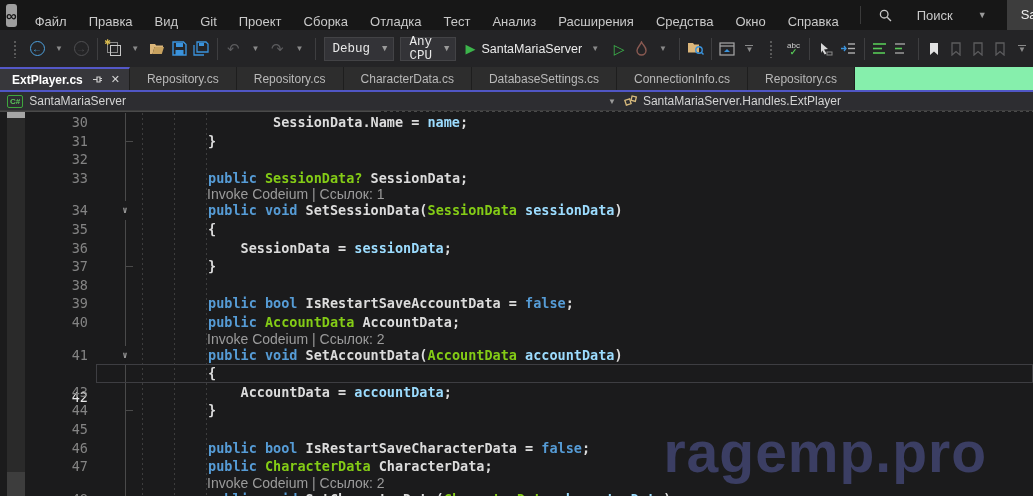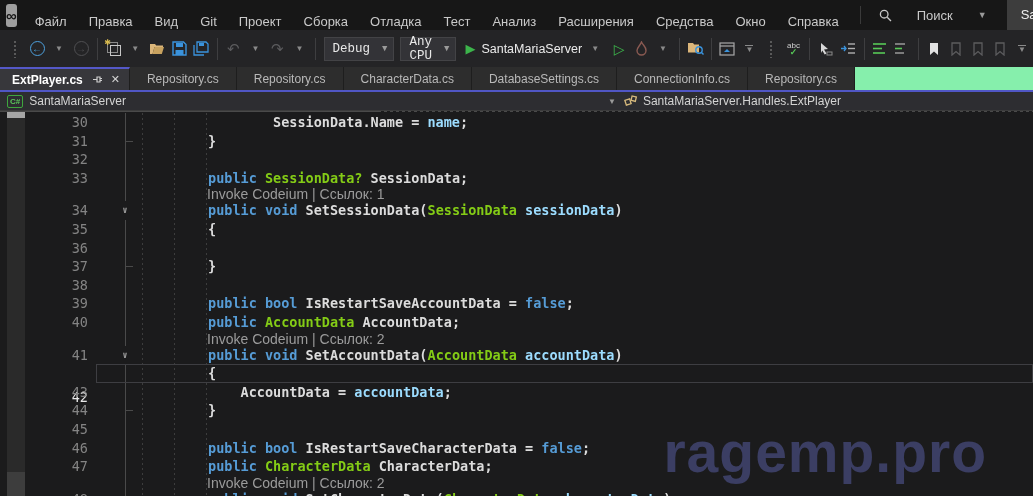--- a/index.html
+++ b/index.html
@@ -369,21 +369,21 @@
     <div class="guide dash" style="left:174px;"></div>
     <div class="guide dash" style="left:206px;"></div>
     <div class="code-rows" id="code-rows">
         <div class="row"><span class="ln">30</span><span class="code">                <span class="tok-n">SessionData.Name = </span><span class="tok-p">name</span><span class="tok-n">;</span></span></div>
         <div class="row"><span class="ln">31</span><span class="tick"></span><span class="code">        <span class="tok-n">}</span></span></div>
         <div class="row"><span class="ln">32</span><span class="code"></span></div>
         <div class="row"><span class="ln">33</span><span class="code">        <span class="tok-k">public </span><span class="tok-t">SessionData?</span><span class="tok-n"> SessionData;</span></span></div>
         <div class="row lens"><span class="code">Invoke Codeium | Ссылок: 1</span></div>
         <div class="row"><span class="ln">34</span><span class="chev">∨</span><span class="code">        <span class="tok-k">public void </span><span class="tok-n">SetSessionData(</span><span class="tok-t">SessionData</span><span class="tok-n"> </span><span class="tok-p">sessionData</span><span class="tok-n">)</span></span></div>
         <div class="row"><span class="ln">35</span><span class="code">        <span class="tok-n">{</span></span></div>
-        <div class="row"><span class="ln">36</span></div>
+        <div class="row"><span class="ln">36</span><span class="code">            <span class="tok-n">SessionData = </span><span class="tok-p">sessionData</span><span class="tok-n">;</span></span></div>
         <div class="row"><span class="ln">37</span><span class="tick"></span><span class="code">        <span class="tok-n">}</span></span></div>
         <div class="row"><span class="ln">38</span><span class="code"></span></div>
         <div class="row"><span class="ln">39</span><span class="code">        <span class="tok-k">public bool </span><span class="tok-n">IsRestartSaveAccountData = </span><span class="tok-k">false</span><span class="tok-n">;</span></span></div>
         <div class="row"><span class="ln">40</span><span class="code">        <span class="tok-k">public </span><span class="tok-t">AccountData</span><span class="tok-n"> AccountData;</span></span></div>
         <div class="row lens"><span class="code">Invoke Codeium | Ссылок: 2</span></div>
         <div class="row"><span class="ln">41</span><span class="chev">∨</span><span class="code">        <span class="tok-k">public void </span><span class="tok-n">SetAccountData(</span><span class="tok-t">AccountData</span><span class="tok-n"> </span><span class="tok-p">accountData</span><span class="tok-n">)</span></span></div>
         <div class="row current"><div class="curbox"></div><span class="ln">42</span><span class="code">        <span class="tok-n">{</span></span></div>
         <div class="row"><span class="ln">43</span><span class="code">            <span class="tok-n">AccountData = </span><span class="tok-p">accountData</span><span class="tok-n">;</span></span></div>
         <div class="row"><span class="ln">44</span><span class="tick"></span><span class="code">        <span class="tok-n">}</span></span></div>
         <div class="row"><span class="ln">45</span><span class="code"></span></div>

